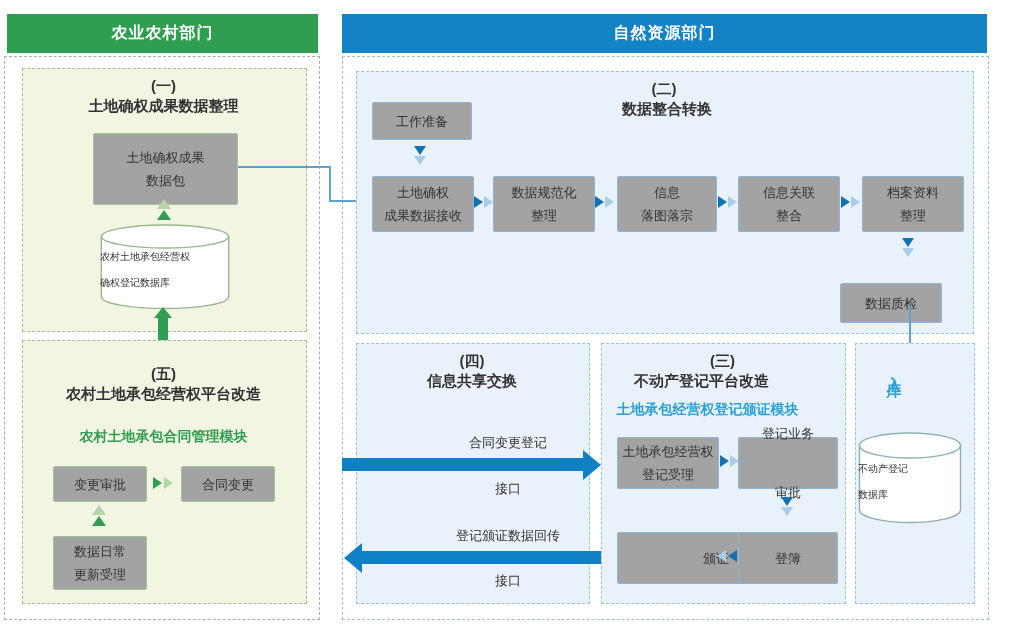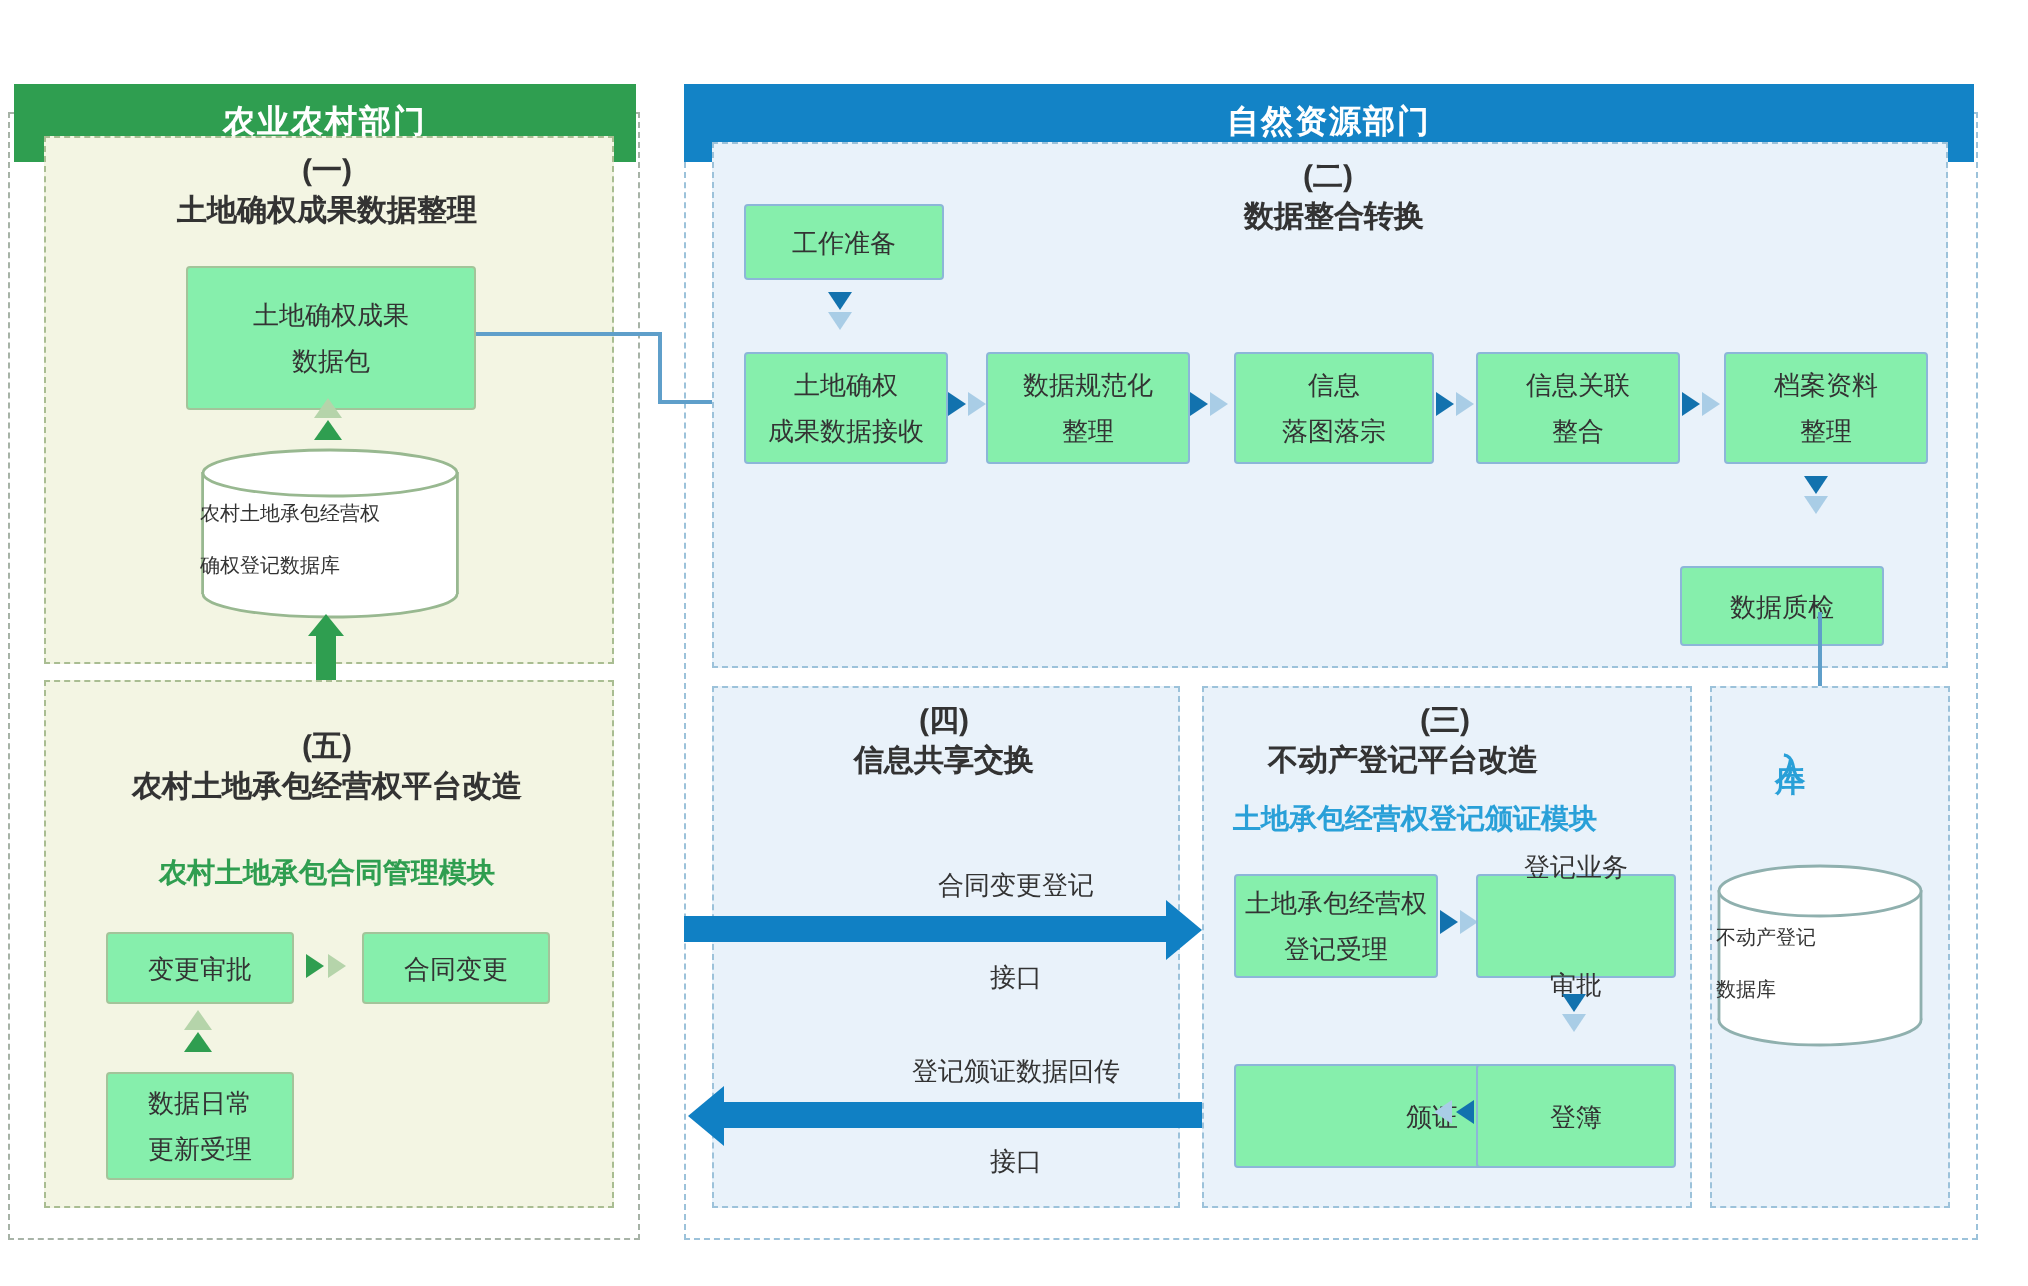--- a/index.html
+++ b/index.html
@@ -3,34 +3,34 @@
 <meta charset="utf-8">
 <style>
   html,body{margin:0;padding:0;background:#fff;}
   .canvas{
     position:relative;width:1014px;height:643px;background:#fff;overflow:hidden;
     font-family:"Liberation Sans",sans-serif;color:#333;
   }
   .abs{position:absolute;}
   .hdr{
     position:absolute;height:39px;display:flex;align-items:center;justify-content:center;
-    color:#fff;font-size:16px;font-weight:bold;letter-spacing:1px;margin-top:28px;
+    color:#fff;font-size:16px;font-weight:bold;letter-spacing:1px;
   }
   .hdr-green{background:#2f9e50;}
   .hdr-blue{background:#1383c6;}
   .outer{position:absolute;background:#fff;}
   .outer-left{border:1px dashed #a7b3a7;}
   .outer-right{border:1px dashed #9cc2da;}
   .sec-green-bg{position:absolute;background:#f3f5e3;border:1px dashed #a9bd92;}
   .sec-blue-bg{position:absolute;background:#e9f2fa;border:1px dashed #9cc2da;}
   .sec-label{position:absolute;text-align:center;font-size:15px;font-weight:bold;color:#333;line-height:20px;}
   .module-green{position:absolute;text-align:center;font-size:14px;font-weight:bold;color:#2f9e50;}
   .module-blue{position:absolute;text-align:center;font-size:14px;font-weight:bold;color:#29a0d8;}
   .bx{
-    position:absolute;background:#86efac;display:flex;flex-direction:column;
+    position:absolute;background:#a3a3a3;display:flex;flex-direction:column;
     align-items:center;justify-content:center;font-size:13px;line-height:23px;
     text-align:center;border-radius:2px;color:#333;
   }
   .bx-green{border:1px solid #a3c49a;}
   .bx-blue{border:1px solid #8cb6d8;}
   .flow-label{position:absolute;text-align:center;font-size:13px;color:#333;margin-left:36px;}
   .tri{position:absolute;width:0;height:0;border-style:solid;}
   
   .tr-r{border-width:6px 0 6px 9px;border-color:transparent transparent transparent currentColor;}
   

